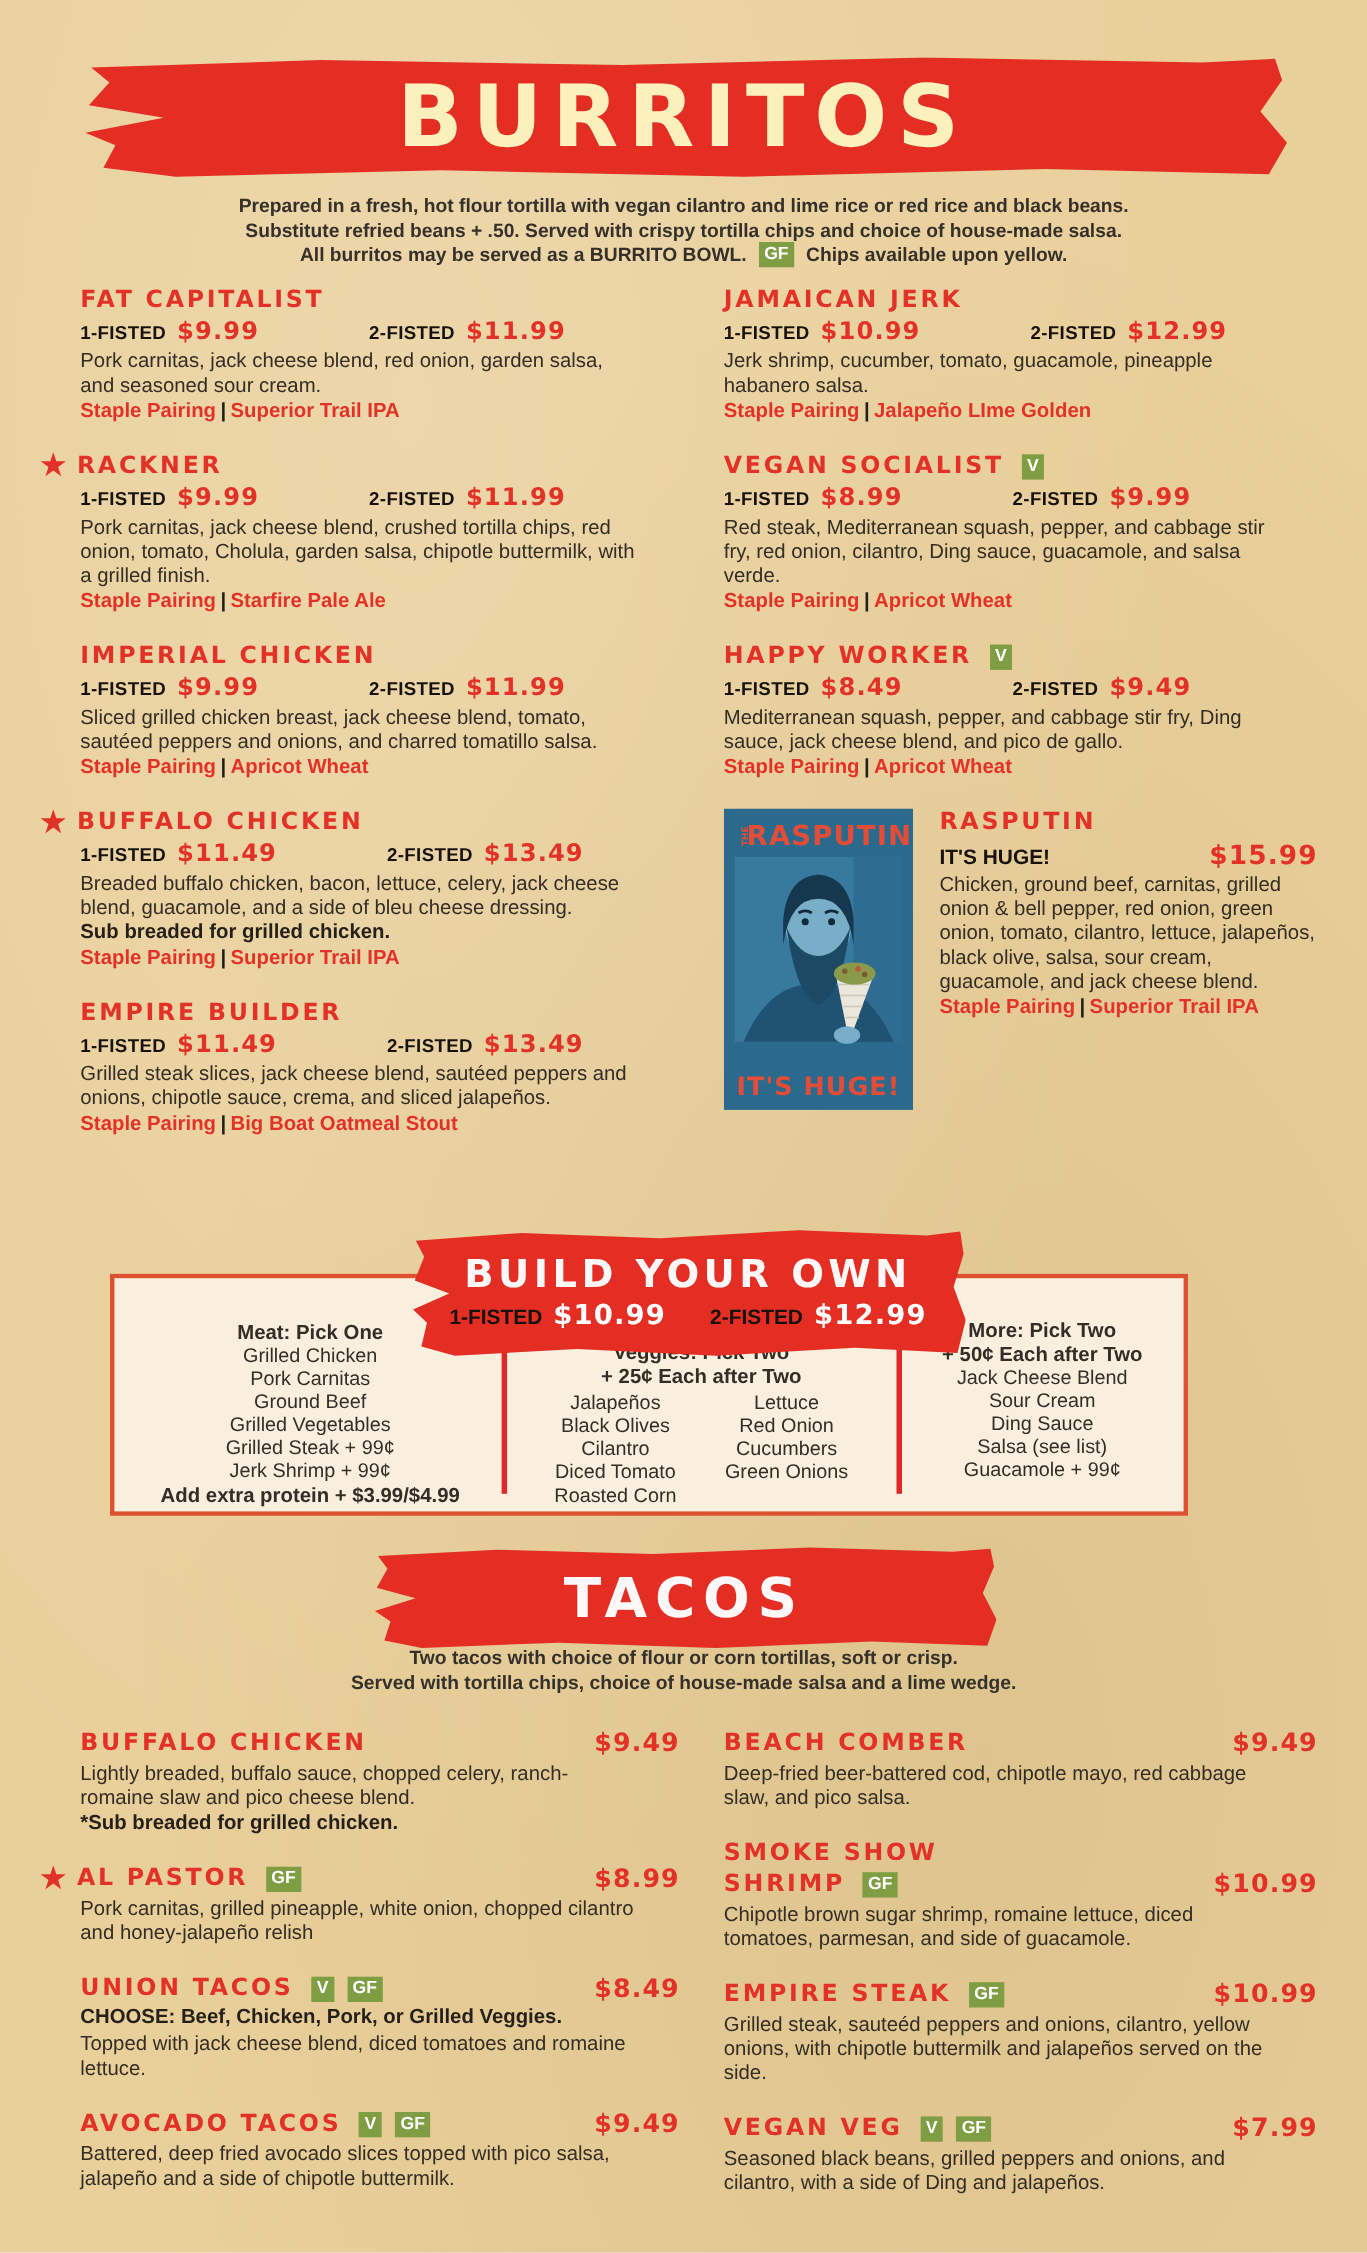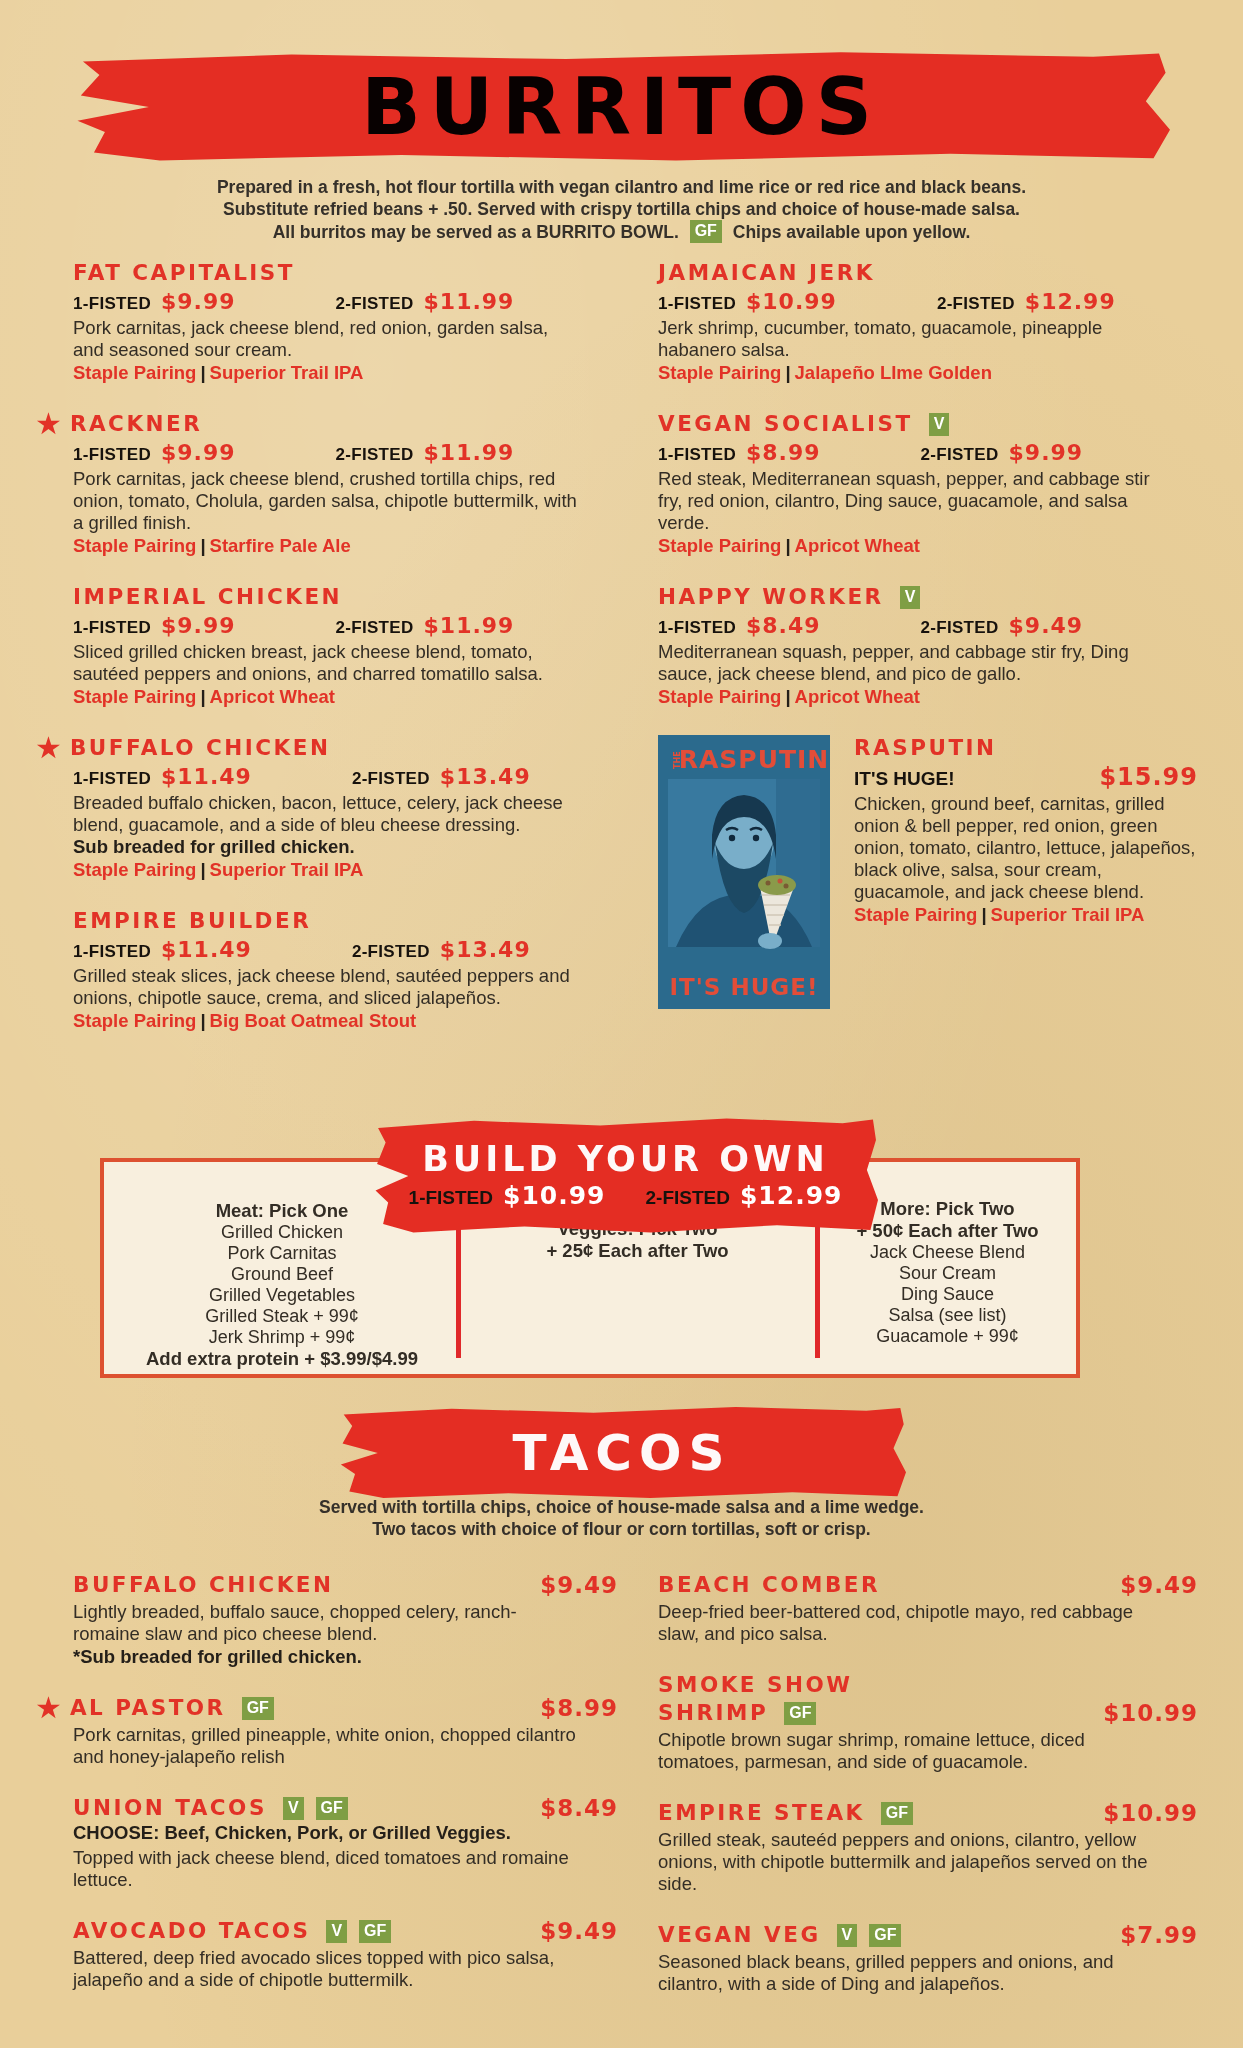--- a/index.html
+++ b/index.html
@@ -23,21 +23,21 @@
     font-family:"Liberation Sans",sans-serif;color:var(--ink);
   }
   
   .ribbon{
     position:absolute;background:var(--ribbon);
     clip-path:polygon(1% 10%,20% 4%,45% 8%,70% 2%,93% 6%,99% 3%,99.6% 20%,97.8% 45%,100% 70%,98.5% 95%,80% 91%,55% 97%,30% 92%,8% 97%,2% 90%,3% 72%,0.5% 62%,7% 50%,0.8% 40%,2.5% 22%);
     display:flex;flex-direction:column;align-items:center;justify-content:center;
   }
   .banner-main{left:72px;top:50px;width:1098px;height:114px;}
   .banner-title{
-    color:#000000;font-family:"DejaVu Sans",sans-serif;font-weight:700;
+    color:#fef9c3;font-family:"DejaVu Sans",sans-serif;font-weight:700;
     font-size:78px;letter-spacing:9px;line-height:1;opacity:.96;
   }
   
   .intro{position:absolute;left:0;top:176px;width:1243px;text-align:center;
     font-weight:700;font-size:17.5px;line-height:22px;color:#35302a;}
   .badge{
     display:inline-block;background:var(--green);color:#fff;font-weight:700;
     font-size:16px;line-height:1;padding:3px 5px 4px;margin:0 6px;vertical-align:2px;
     font-family:"Liberation Sans",sans-serif;
   }
@@ -323,20 +323,35 @@
           <div>Ground Beef</div>
           <div>Grilled Vegetables</div>
           <div>Grilled Steak + 99¢</div>
           <div>Jerk Shrimp + 99¢</div>
         </div>
       <div class="byo-footer">Add extra protein + $3.99/$4.99</div>
     </div>
     <div class="byo-col" style="left:356px;top:56px;width:355px;">
       <div class="byo-header">Veggies: Pick Two</div>
       <div class="byo-header">+ 25¢ Each after Two</div>
+      <div class="veg-cols">
+        <div id="byo-veg-col1">
+            <div>Jalapeños</div>
+            <div>Black Olives</div>
+            <div>Cilantro</div>
+            <div>Diced Tomato</div>
+            <div>Roasted Corn</div>
+          </div>
+        <div id="byo-veg-col2">
+            <div>Lettuce</div>
+            <div>Red Onion</div>
+            <div>Cucumbers</div>
+            <div>Green Onions</div>
+          </div>
+      </div>
     </div>
     <div class="byo-col" style="left:715px;top:36px;width:257px;">
       <div class="byo-header">More: Pick Two</div>
       <div class="byo-header">+ 50¢ Each after Two</div>
       <div id="byo-more-items">
           <div>Jack Cheese Blend</div>
           <div>Sour Cream</div>
           <div>Ding Sauce</div>
           <div>Salsa (see list)</div>
           <div>Guacamole + 99¢</div>
@@ -350,22 +365,22 @@
       <span class="byo-price first">$10.99</span>
       <span class="byo-fist">2-FISTED</span>
       <span class="byo-price">$12.99</span>
     </div>
   </div>
 
   <div class="ribbon tacos-ribbon">
     <div class="tacos-title">TACOS</div>
   </div>
   <div class="tacos-intro">
+    <div>Two tacos with choice of flour or corn tortillas, soft or crisp.</div>
     <div>Served with tortilla chips, choice of house-made salsa and a lime wedge.</div>
-    <div>Two tacos with choice of flour or corn tortillas, soft or crisp.</div>
   </div>
   <div class="col" id="tac-left">
   <div class="item taco">
 
     <div class="taco-row">
 
       <span class="item-title main">BUFFALO CHICKEN</span>
       <span class="badges"></span>
       <span class="taco-price">$9.49</span>
     </div>

